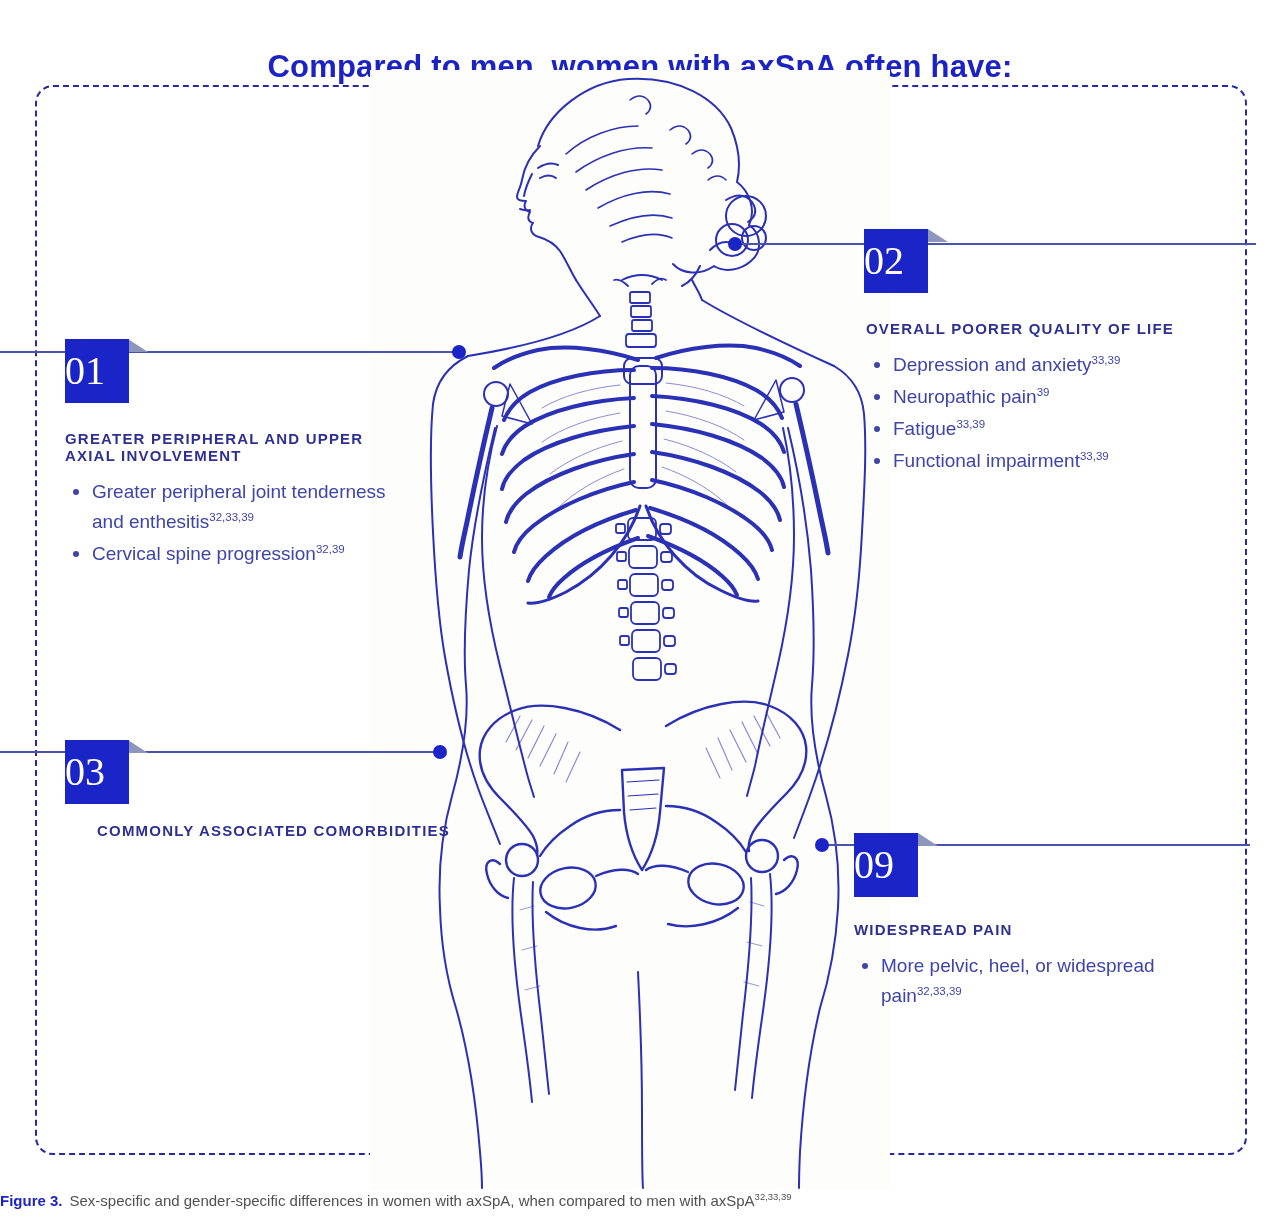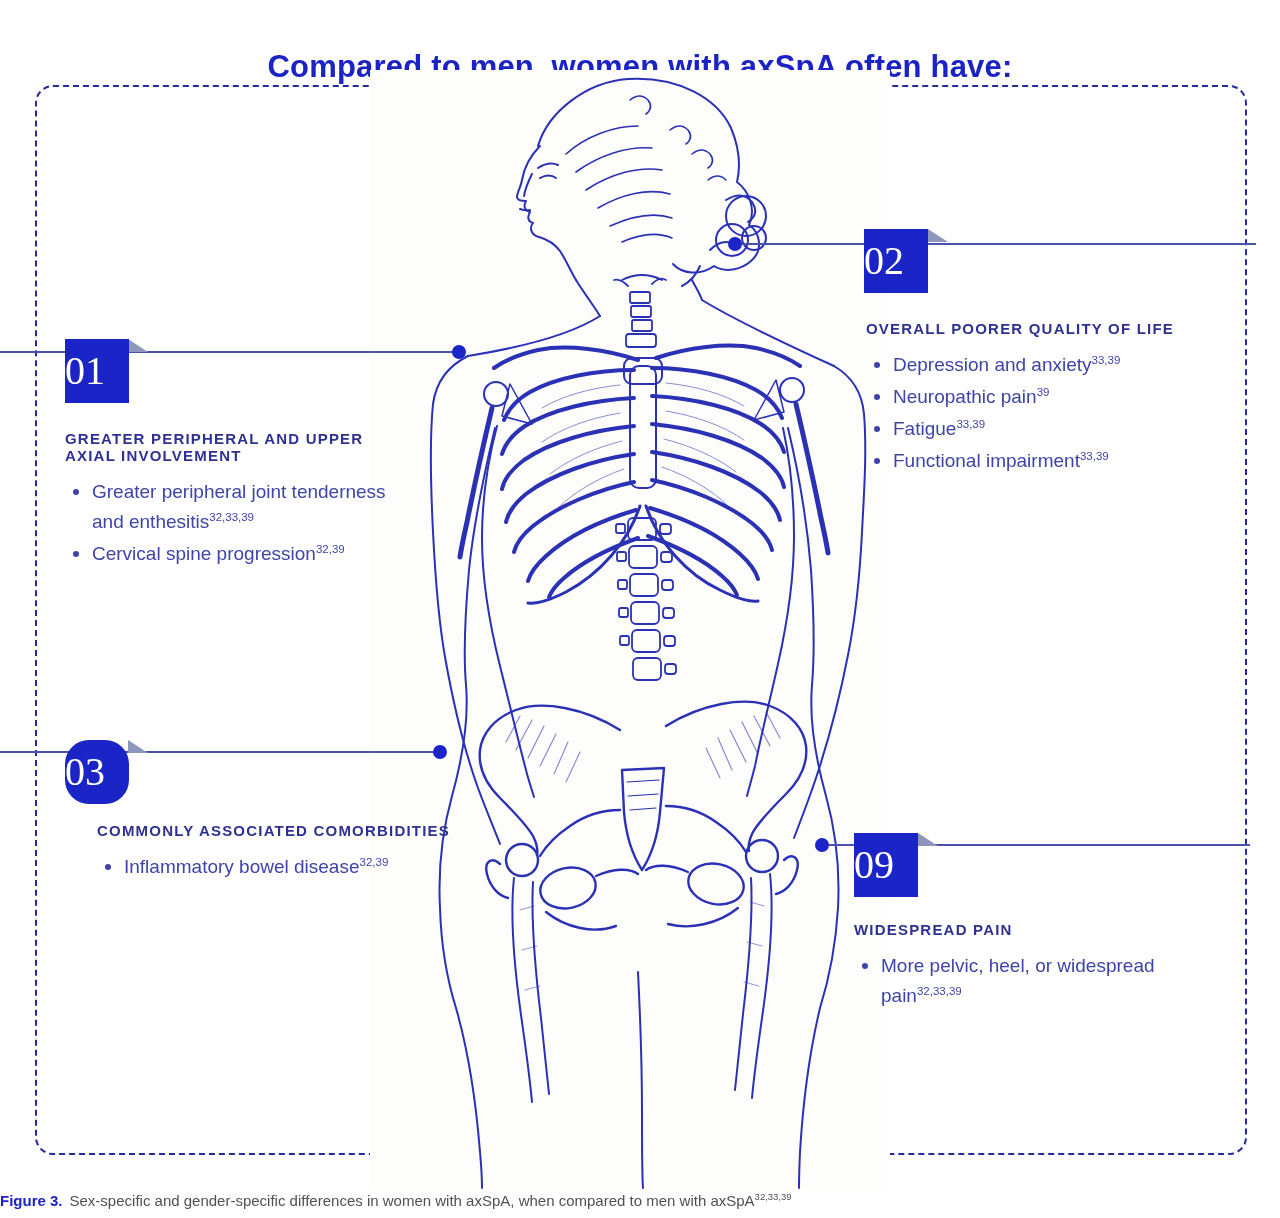--- a/index.html
+++ b/index.html
@@ -267,27 +267,26 @@
         <li><span>Depression and anxiety</span><sup>33,39</sup></li>
         <li><span>Neuropathic pain</span><sup>39</sup></li>
         <li><span>Fatigue</span><sup>33,39</sup></li>
         <li><span>Functional impairment</span><sup>33,39</sup></li>
       </ul>
   </div>
 
   <div class="leader" style="left:0; top:751px; width:440px;"></div>
   <div class="leader-dot" style="left:433px; top:745px;"></div>
   <div class="fold" style="left:128px; top:740px;"></div>
-  <div class="num-box" style="left:65px; top:740px;border-radius:24px;">
+  <div class="num-box" style="left:65px; top:740px;">
     <span>03</span>
   </div>
   <div class="callout-text" style="left:64px; top:822px; width:360px;margin-left:33px;">
     <div class="callout-heading">COMMONLY ASSOCIATED COMORBIDITIES</div>
     <ul>
-        <li><span>Inflammatory bowel disease</span><sup>32,39</sup></li>
       </ul>
   </div>
 
   <div class="leader" style="left:822px; top:844px; width:428px;"></div>
   <div class="leader-dot" style="left:815px; top:838px;"></div>
   <div class="fold" style="left:918px; top:833px;"></div>
   <div class="num-box" style="left:854px; top:833px;">
     <span>09</span>
   </div>
   <div class="callout-text" style="left:854px; top:921px; width:340px;">

